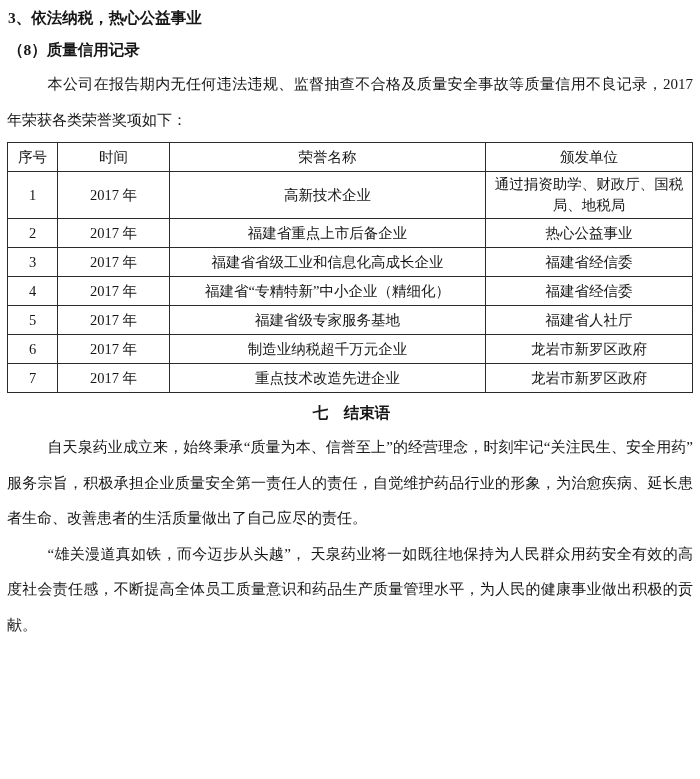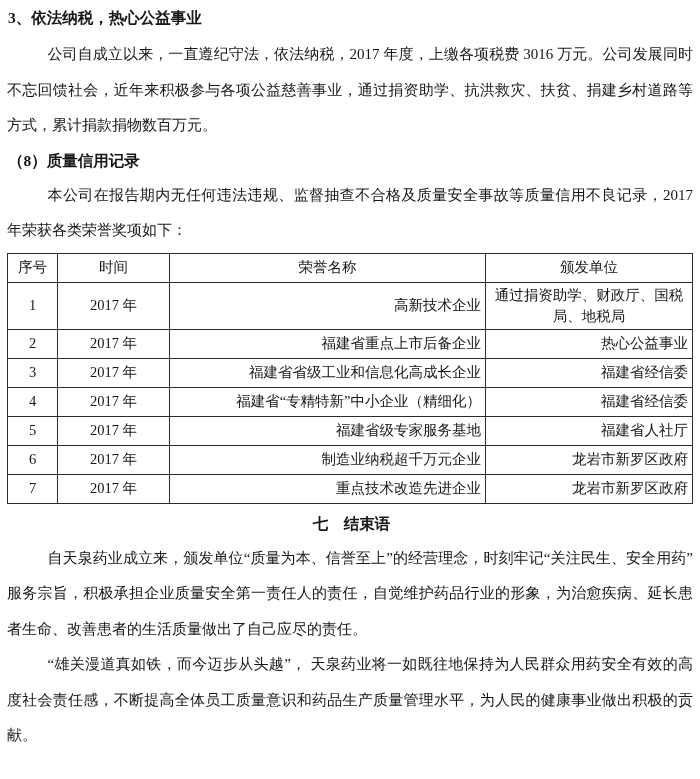--- a/index.html
+++ b/index.html
@@ -47,31 +47,30 @@
   table.honors td {
     border: 1px solid #2b2b2b;
     font-weight: 400;
     padding: 2px 4px;
     height: 29px;
     box-sizing: border-box;
     overflow: hidden;
   }
   table.honors th { text-align: center; }
   td.cell-center { text-align: center; }
-  td.cell-left   { text-align: right; padding-left: 9px; }
+  td.cell-left   { text-align: center; padding-left: 9px; }
   tr.row-tall td { height: 44px; line-height: 21px; }
 </style>
 </head>
 <body>
 
 <div class="page">
 
   <h3 class="heading heading-1">3、依法纳税，热心公益事业</h3>
 
-  <p class="para">公司自成立以来，一直遵纪守法，依法纳税，2017 年度，上缴各项税费 3016 万元。公司发展同时不忘回馈社会，近年来积极参与各项公益慈善事业，通过捐资助学、抗洪救灾、扶贫、捐建乡村道路等方式，累计捐款捐物数百万元。</p>
 
   <h3 class="heading heading-2">（8）质量信用记录</h3>
 
   <p class="para">本公司在报告期内无任何违法违规、监督抽查不合格及质量安全事故等质量信用不良记录，2017 年荣获各类荣誉奖项如下：</p>
 
   <table class="honors">
     <colgroup>
       <col style="width:50px">
       <col style="width:112px">
       <col style="width:316px">
@@ -126,17 +125,17 @@
         <td class="cell-center">7</td>
         <td class="cell-center">2017 年</td>
         <td class="cell-left">重点技术改造先进企业</td>
         <td class="cell-left">龙岩市新罗区政府</td>
       </tr>
     </tbody>
   </table>
 
   <h3 class="heading heading-3">七　结束语</h3>
 
-  <p class="para">自天泉药业成立来，颁发单位“质量为本、信誉至上”的经营理念，时刻牢记“关注民生、安全用药”服务宗旨，积极承担企业质量安全第一责任人的责任，自觉维护药品行业的形象，为治愈疾病、延长患者生命、改善患者的生活质量做出了自己应尽的责任。</p>
+  <p class="para">自天泉药业成立来，始终秉承“质量为本、信誉至上”的经营理念，时刻牢记“关注民生、安全用药”服务宗旨，积极承担企业质量安全第一责任人的责任，自觉维护药品行业的形象，为治愈疾病、延长患者生命、改善患者的生活质量做出了自己应尽的责任。</p>
 
   <p class="para">“雄关漫道真如铁，而今迈步从头越”， 天泉药业将一如既往地保持为人民群众用药安全有效的高度社会责任感，不断提高全体员工质量意识和药品生产质量管理水平，为人民的健康事业做出积极的贡献。</p>
 
 </div>
 
 </body></html>

